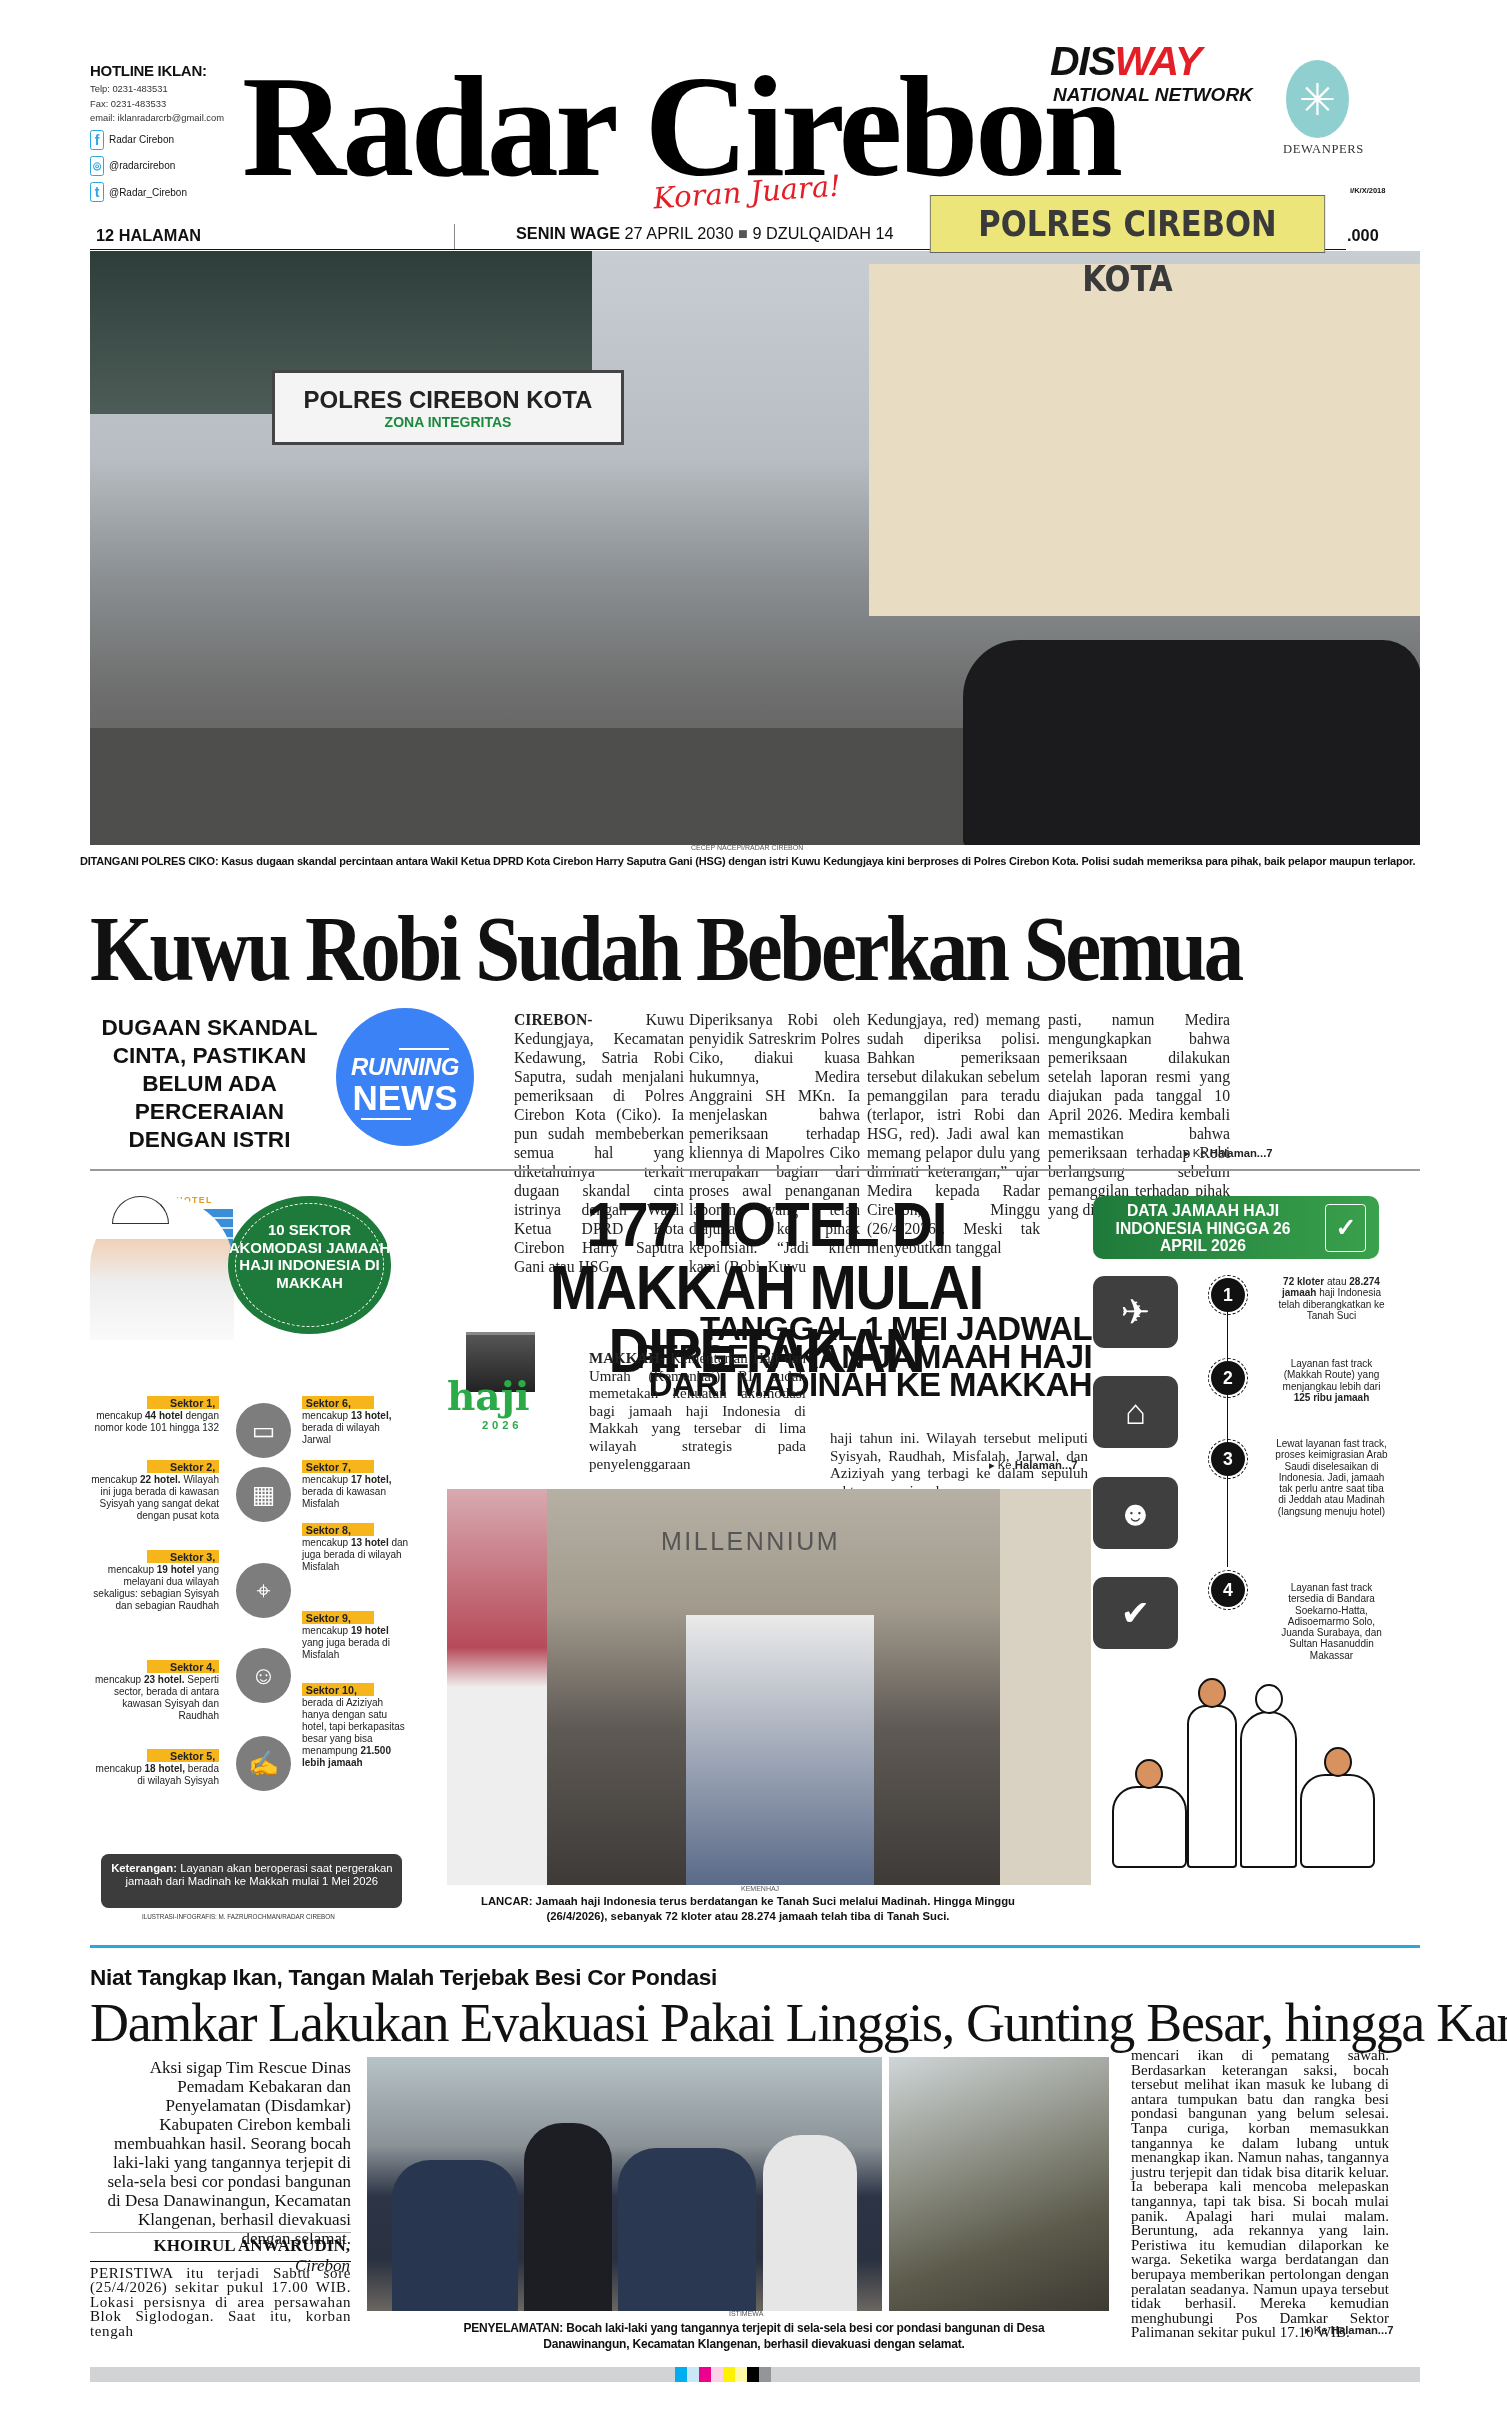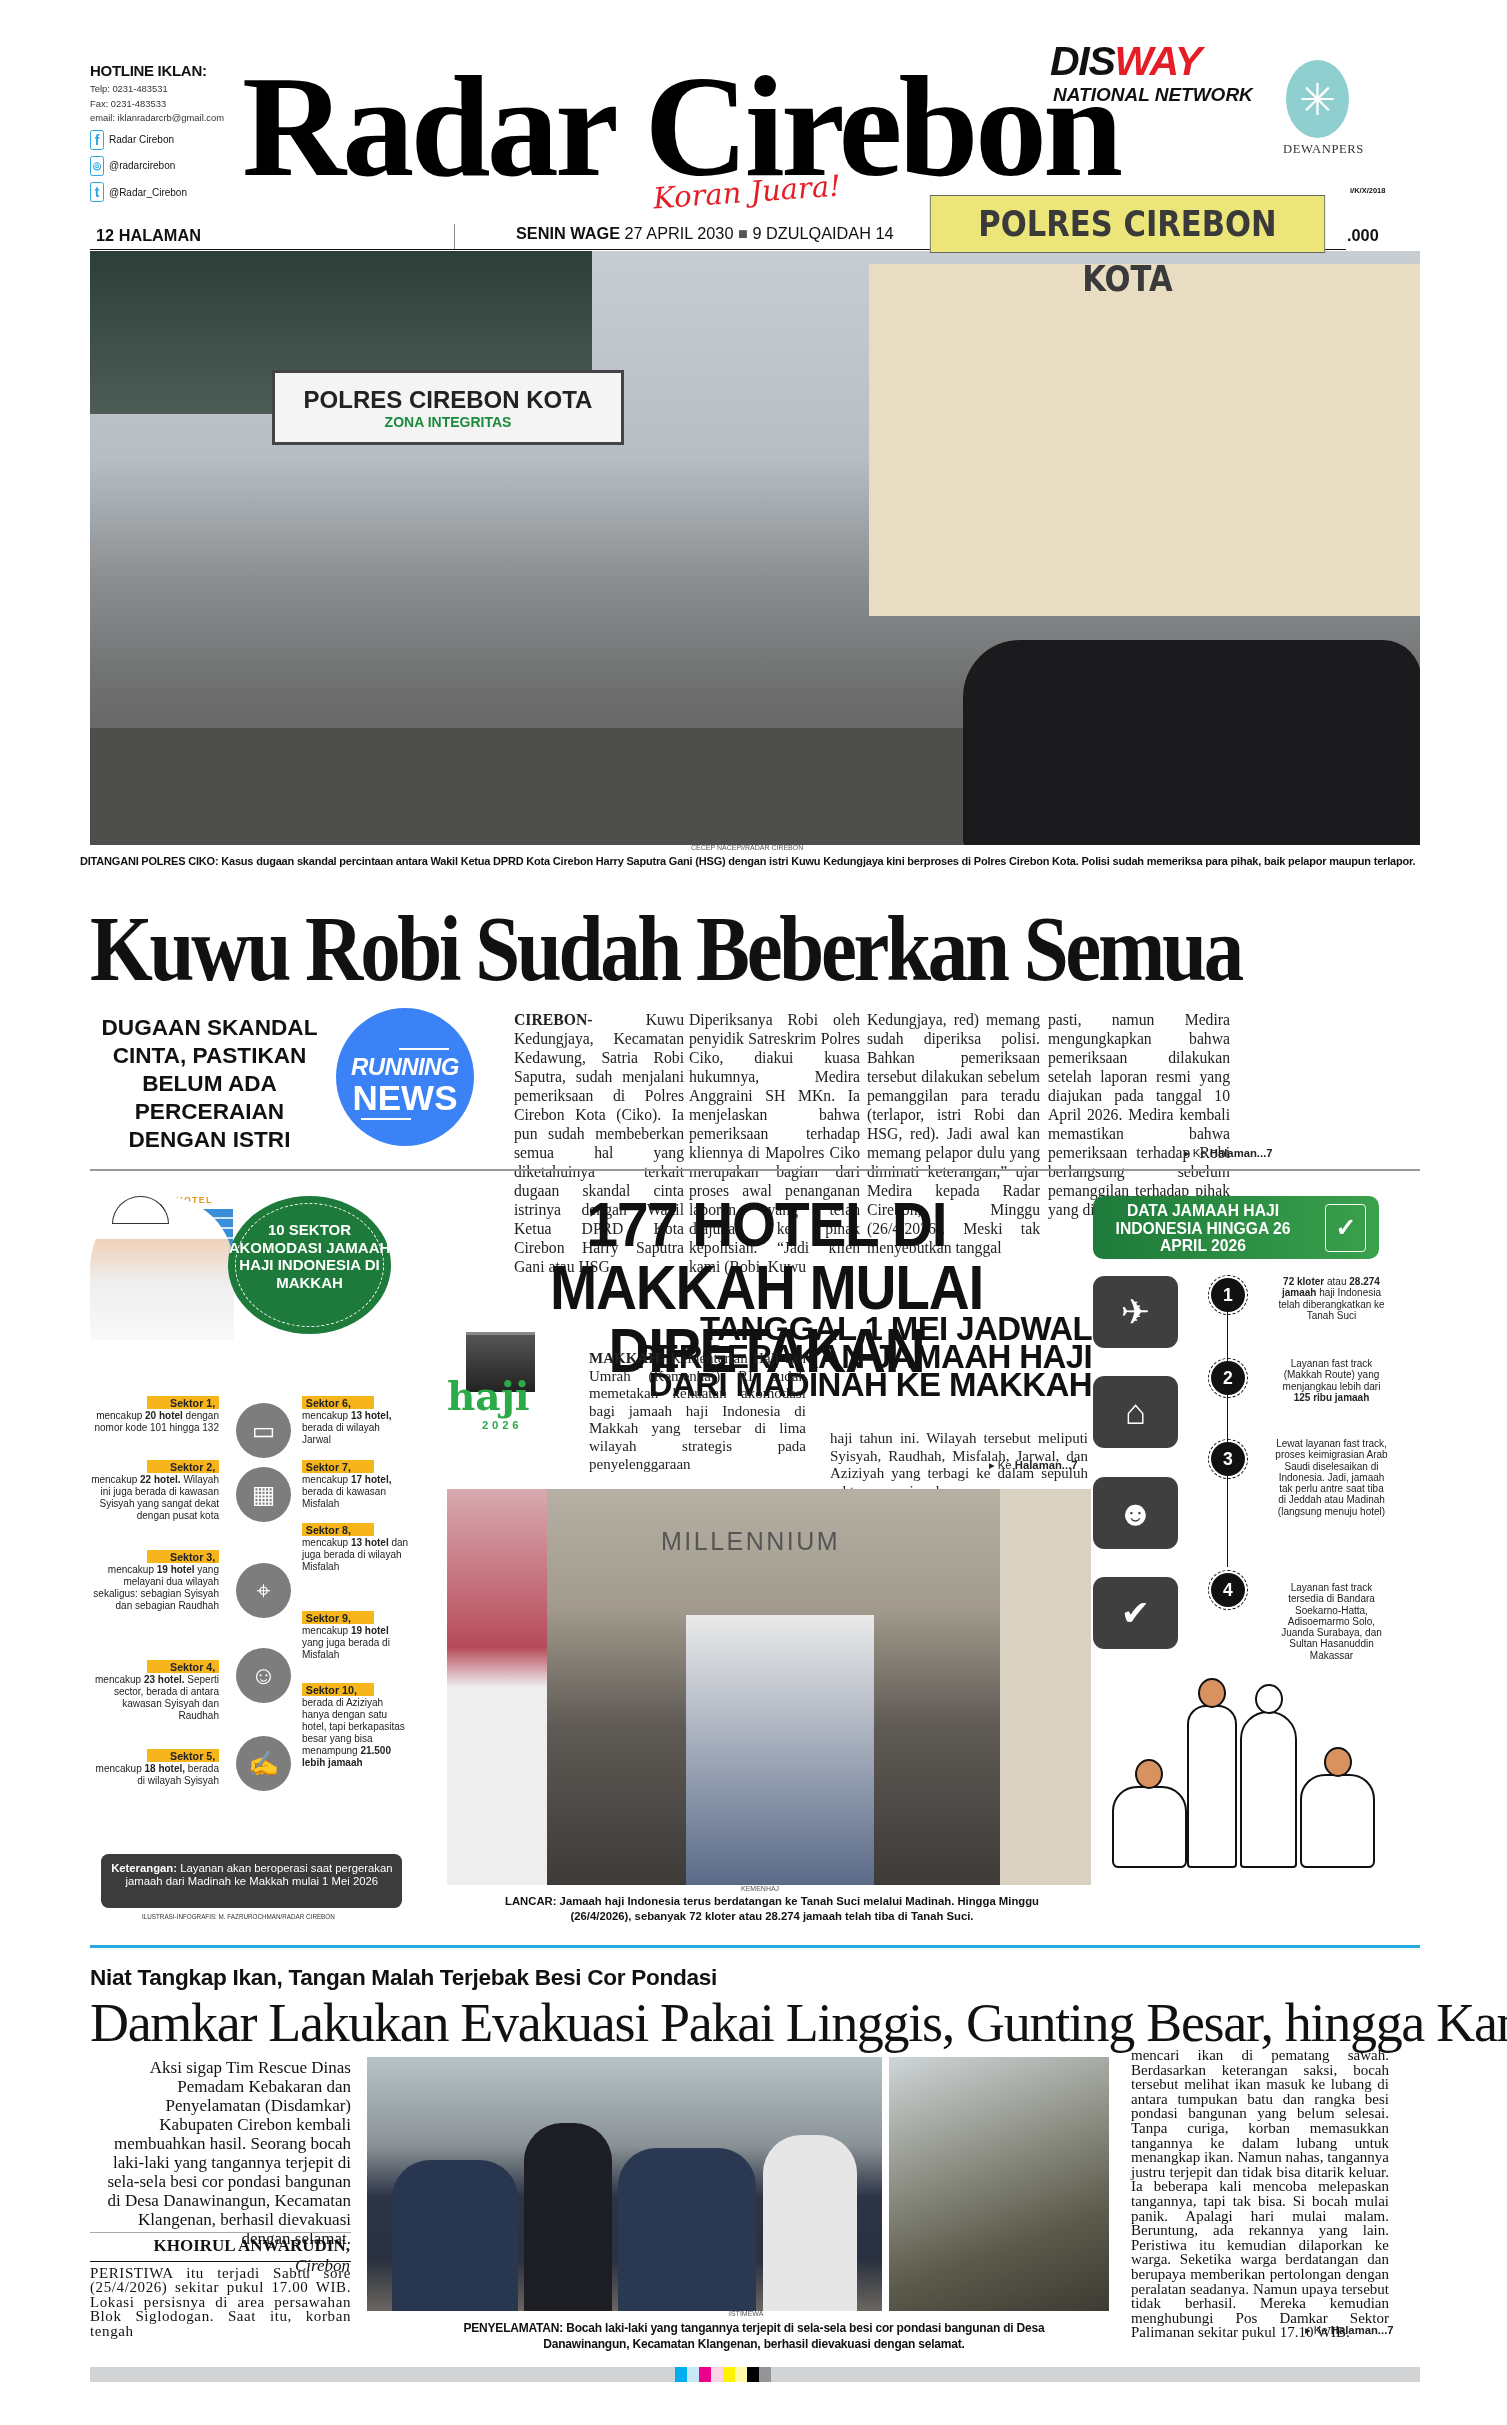--- a/index.html
+++ b/index.html
@@ -69,21 +69,21 @@
 #hajjlogo .yr{font-size:11.3px;color:#2bab48;letter-spacing:3.8px;margin-left:35px;font-weight:bold}
 #hajj1{left:589px;top:1350px;width:217px;font-size:15px;line-height:17.6px}
 #hajj2{left:830px;top:1430px;width:258px;font-size:15px;line-height:17.6px}
 #ke2{left:989px;top:1459px}
 #hajjphoto{left:447px;top:1489px;width:644px;height:396px;background:linear-gradient(180deg,#b6b0a4 0%,#a19a8d 30%,#5f5a55 60%,#3d3a38 100%);overflow:hidden}
 #hajjphoto .mil{position:absolute;left:214px;top:38px;font-size:25px;letter-spacing:2.5px;color:#555}
 #hajjphoto .p1{position:absolute;left:0;top:0;width:100px;height:396px;background:linear-gradient(180deg,#d8aab0,#b74a5a 40%,#eee 50%,#eee)}
 #hajjphoto .p2{position:absolute;left:553px;top:0;width:92px;height:396px;background:#d9d2c3}
 #hajjphoto .p3{position:absolute;left:239px;top:126px;width:188px;height:270px;background:linear-gradient(180deg,#eaeaea,#5a6a88)}
 #photocredit2{left:741px;top:1885px;font-size:7px;color:#555}
-#caption2{left:502px;top:1894px;width:540px;text-align:center;font-size:11.3px;font-weight:bold;line-height:15px}
+#caption2{left:478px;top:1894px;width:540px;text-align:center;font-size:11.3px;font-weight:bold;line-height:15px}
 
 
 #ig-left{left:90px;top:1196px;width:352px;height:741px}
 #ig-figure{position:absolute;left:0;top:0;width:144px;height:144px;border-radius:50% 50% 0 0;background:linear-gradient(180deg,#fff 0%,#fff 30%,#f0d1b8 30%,#eee 60%,#fafafa)}
 #ig-figure .cap{position:absolute;left:22px;top:0;width:57px;height:28px;background:#fff;border:1.9px solid #333;border-radius:28px 28px 0 0}
 #ig-hotel{position:absolute;left:80px;top:12.6px;width:63px;height:119px;background:repeating-linear-gradient(180deg,#3a8ed8 0 7.5px,#cfe4f7 7.5px 10px)}
 #ig-hotel .h{position:absolute;top:-14px;left:6.3px;font-size:8.8px;font-weight:bold;color:#e09a1c;letter-spacing:1.3px}
 #ig-circle{position:absolute;left:138px;top:0;width:163px;height:138px;border-radius:50%;background:#1e7a3a;color:#fff;text-align:center;font-weight:bold;font-size:15px;line-height:17.6px;padding-top:25px;outline:1.3px dashed #fff;outline-offset:-8.8px}
 .sek{position:absolute;font-size:10px;line-height:12px;color:#222}
 .sek .tag{display:inline-block;background:#f6b51a;font-weight:bold;font-size:10.7px;padding:0.6px 3.8px}
@@ -202,21 +202,21 @@
 
 <div id="ig-left" class="abs">
   <div id="ig-hotel">
       <span class="h">HOTEL</span>
     </div>
   <div id="ig-figure">
       <div class="cap"></div>
     </div>
   <div id="ig-circle">10 SEKTOR AKOMODASI JAMAAH HAJI INDONESIA DI MAKKAH</div>
 
-  <div class="sek l" style="left:0;top:200px"><span class="tag">Sektor 1,</span><br><span>mencakup </span><b>20 hotel</b><span> dengan nomor kode 101 hingga 132</span></div>
+  <div class="sek l" style="left:0;top:200px"><span class="tag">Sektor 1,</span><br><span>mencakup </span><b>44 hotel</b><span> dengan nomor kode 101 hingga 132</span></div>
   <div class="sek l" style="left:0;top:264px"><span class="tag">Sektor 2,</span><br><span>mencakup </span><b>22 hotel.</b><span> Wilayah ini juga berada di kawasan Syisyah yang sangat dekat dengan pusat kota</span></div>
   <div class="sek l" style="left:0;top:354px"><span class="tag">Sektor 3,</span><br><span>mencakup </span><b>19 hotel</b><span> yang melayani dua wilayah sekaligus: sebagian Syisyah dan sebagian Raudhah</span></div>
   <div class="sek l" style="left:0;top:464px"><span class="tag">Sektor 4,</span><br><span>mencakup </span><b>23 hotel.</b><span> Seperti sector, berada di antara kawasan Syisyah dan Raudhah</span></div>
   <div class="sek l" style="left:0;top:553px"><span class="tag">Sektor 5,</span><br><span>mencakup </span><b>18 hotel,</b><span> berada di wilayah Syisyah</span></div>
 
   <div class="ico" style="left:146px;top:207px">▭</div>
   <div class="ico" style="left:146px;top:271px">▦</div>
   <div class="ico" style="left:146px;top:367px">⌖</div>
   <div class="ico" style="left:146px;top:452px">☺</div>
   <div class="ico" style="left:146px;top:540px">✍</div>

